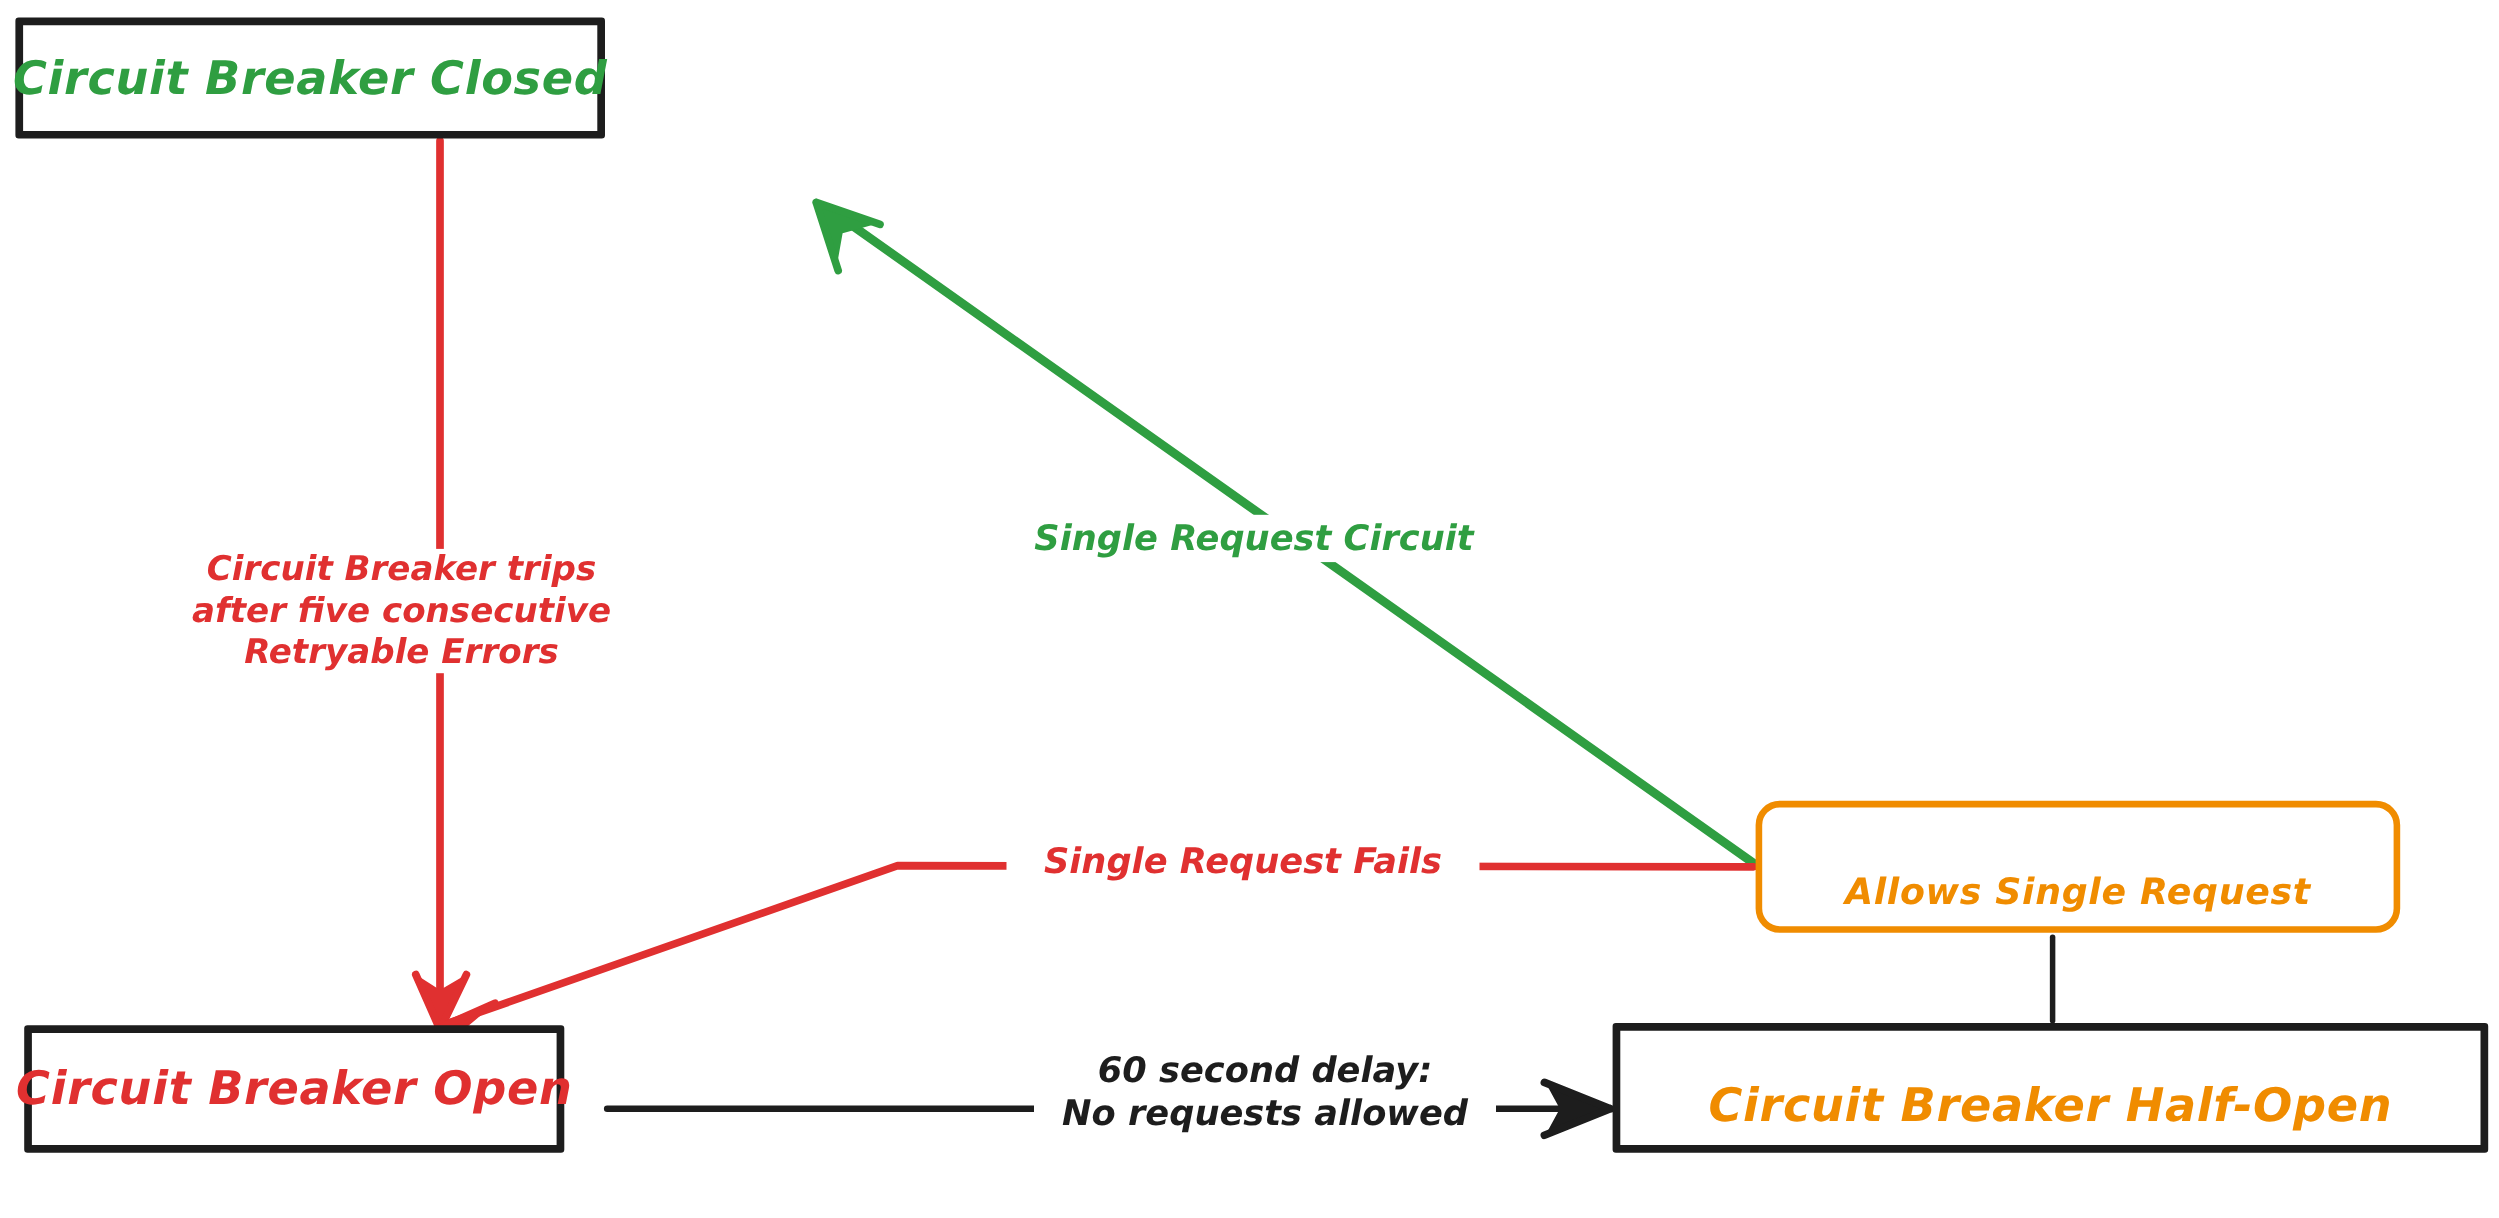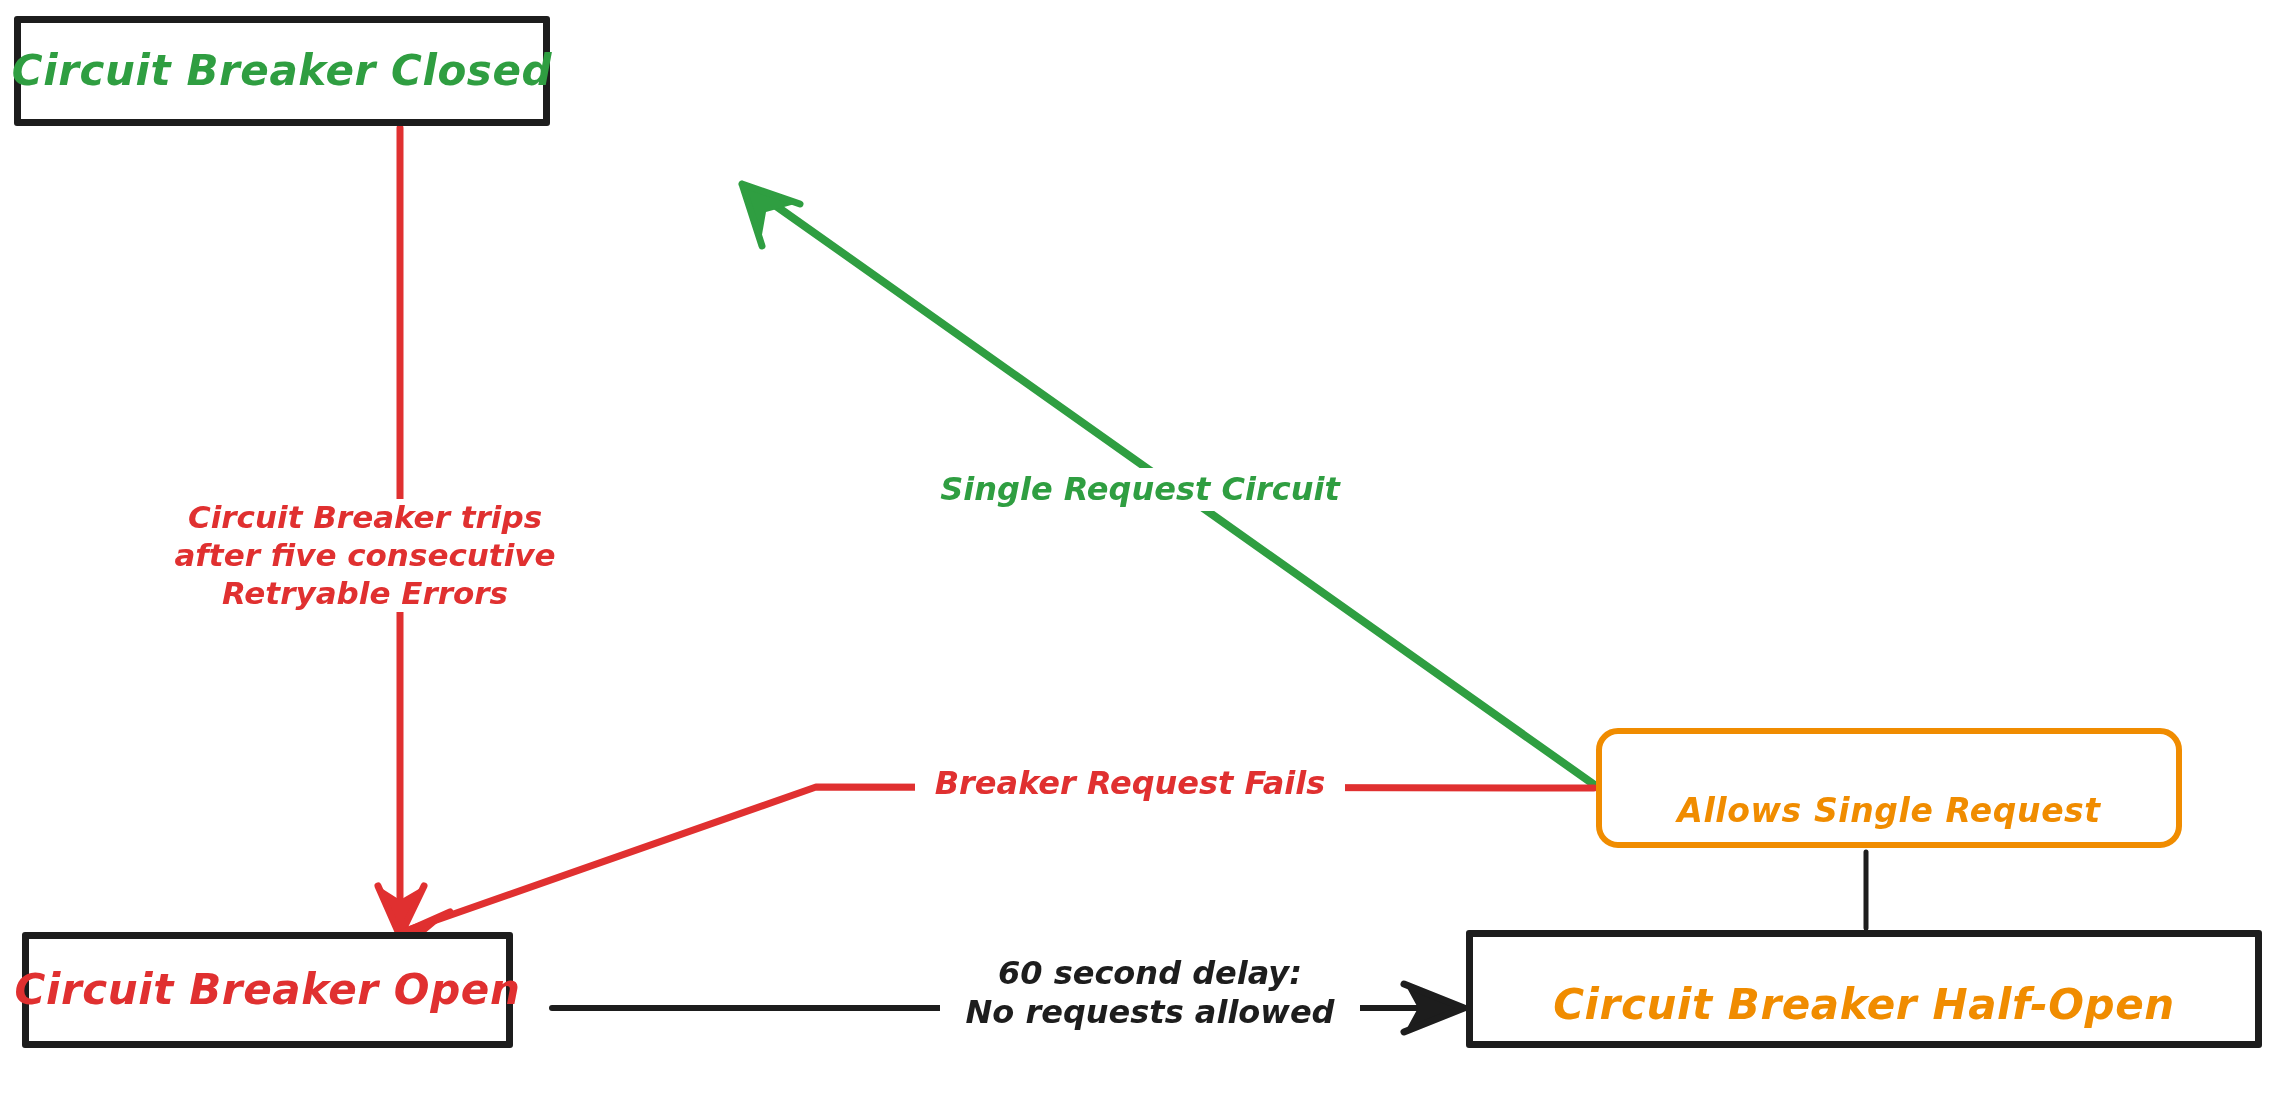--- a/index.html
+++ b/index.html
@@ -145,18 +145,18 @@
   <div class="node node-orange" id="node-allows">
     <span class="node-label">Allows Single Request</span>
   </div>
 
   <div class="edge-label" id="label-trips">Circuit Breaker trips
 after five consecutive
 Retryable Errors</div>
 
   <div class="edge-label" id="label-succeeds">Single Request Circuit</div>
 
-  <div class="edge-label" id="label-fails">Breaker Request Fails</div>
+  <div class="edge-label" id="label-fails">Single Request Fails</div>
 
   <div class="edge-label" id="label-delay">60 second delay:
 No requests allowed</div>
 
 </div>
 
 </body></html>

